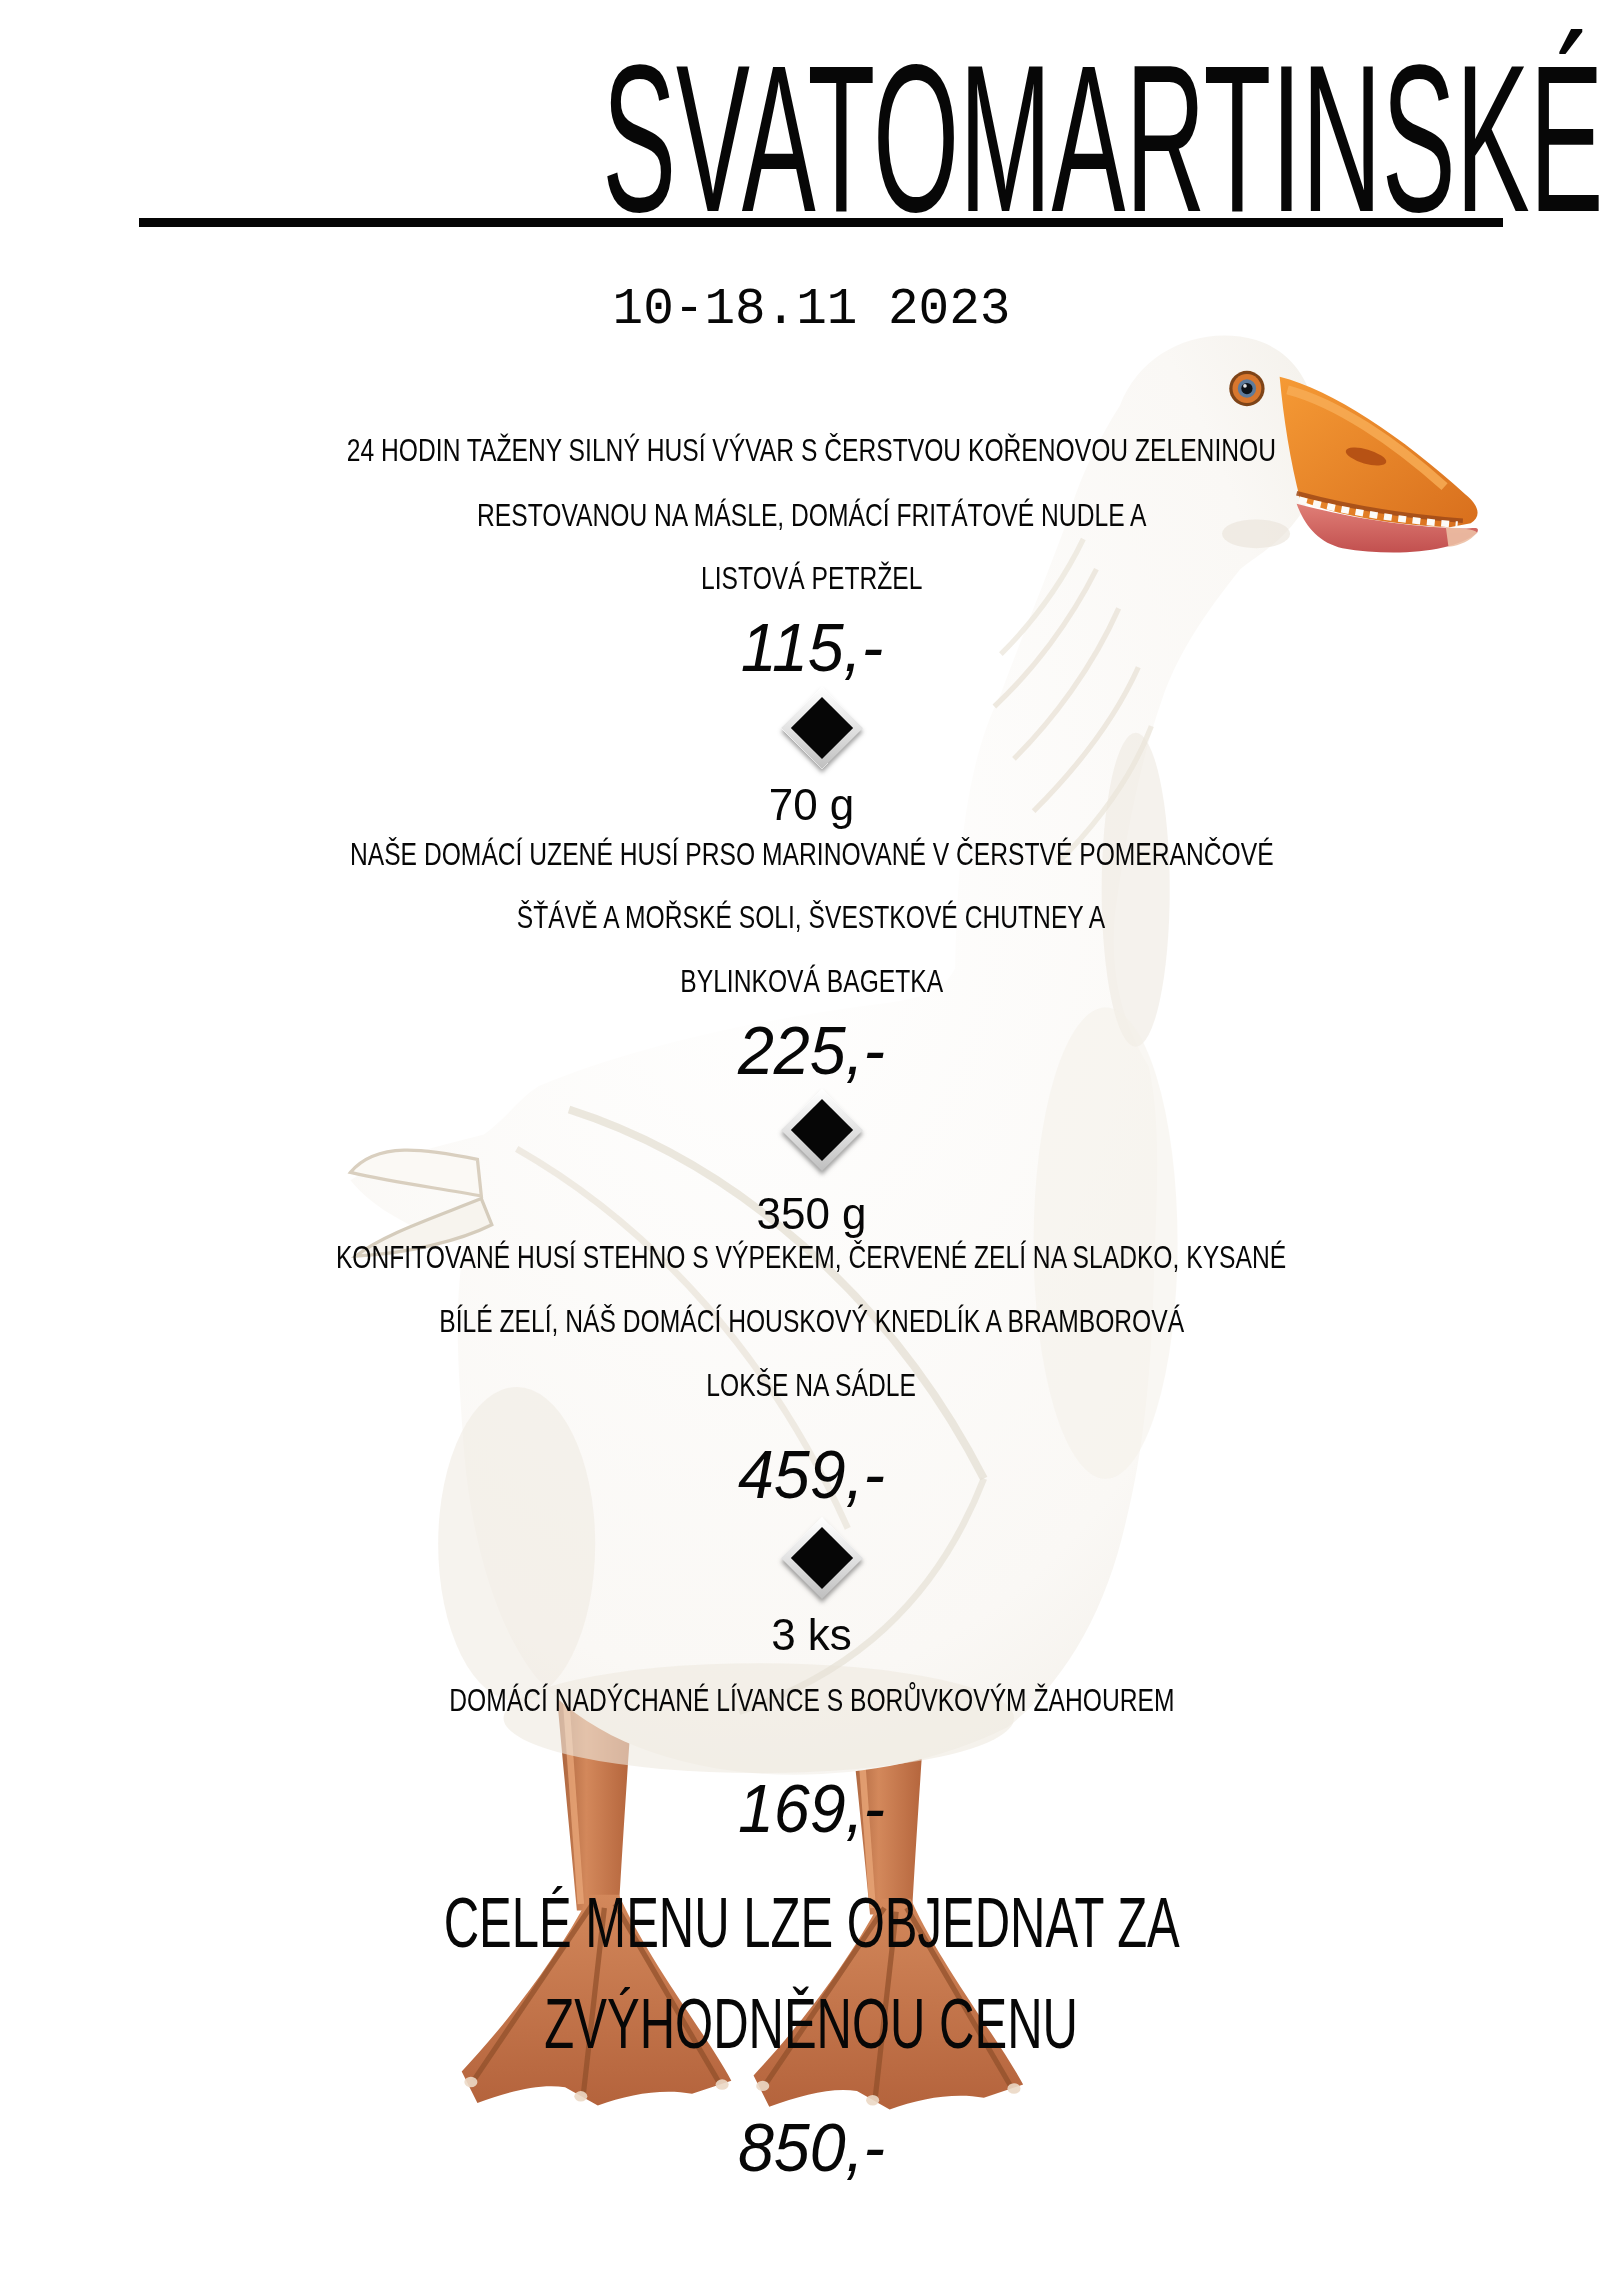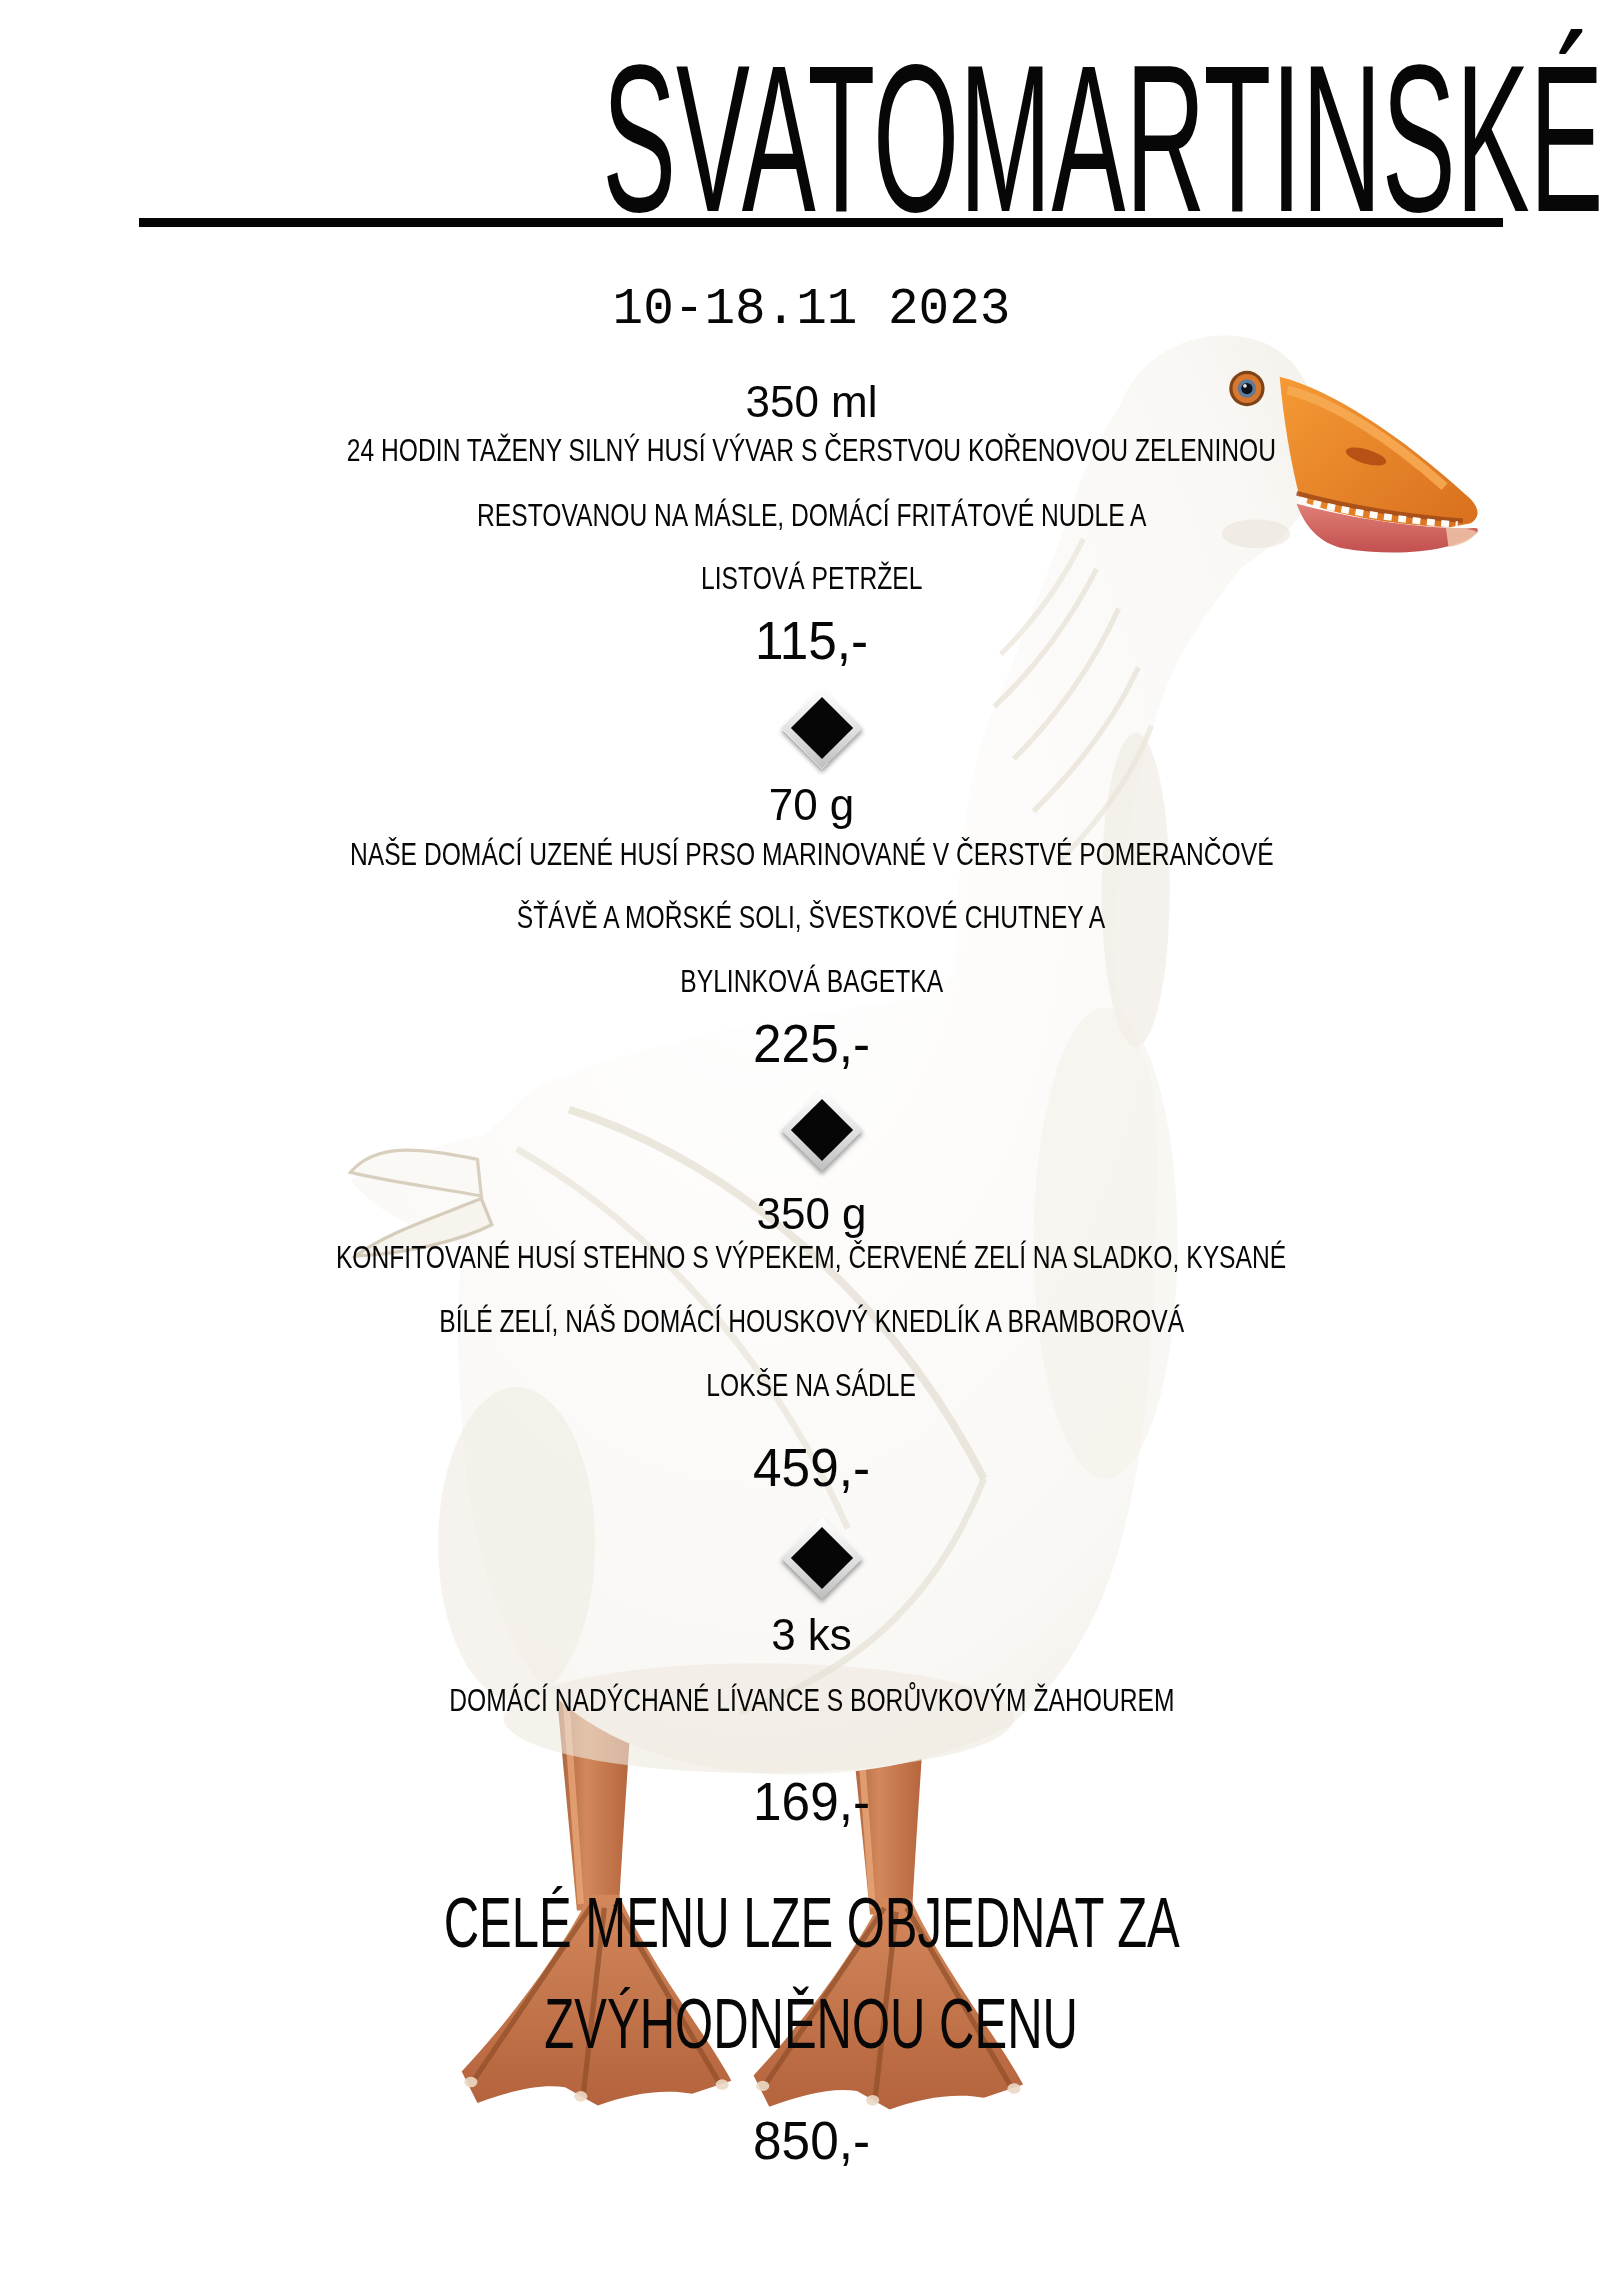--- a/index.html
+++ b/index.html
@@ -31,21 +31,21 @@
   .tline > span {
     display: inline-block;
     white-space: nowrap;
     transform: scaleX(var(--sx, 1));
     transform-origin: 50% 50%;
   }
   .title   { font-size: 209px; }
   .date    { font-size: 51px; font-family: Liberation Mono, monospace;  }
   .portion { font-size: 44px;  }
   .descr   { font-size: 32px;  }
-  .price   { font-size: 54px; }
+  .price   { font-size: 68px; font-style: italic; }
   .foot    { font-size: 70px; }
   .rule {
     position: absolute;
     left: 139px; top: 218px;
     width: 1364px; height: 8.5px;
     background: #050505;
     z-index: 2;
   }
   .diamond {
     position: absolute;
@@ -164,21 +164,20 @@
   </svg>
 
   <h1 class="tline title" style="top:34px; margin:0; font-weight:400;">
     <span style="--sx:.53">SVATOMARTINSKÉ MENU</span>
   </h1>
   <div class="rule"></div>
   <div class="tline date" style="top:284px">
     <span>10-18.11 2023</span>
   </div>
 
-  <div class="tline portion" style="top:380px"><span>350 ml</span></div>
   <div class="tline descr" style="top:434px"><span style="--sx:.77">24 HODIN TAŽENY SILNÝ HUSÍ VÝVAR S ČERSTVOU KOŘENOVOU ZELENINOU</span></div>
   <div class="tline descr" style="top:499px"><span style="--sx:.77">RESTOVANOU NA MÁSLE, DOMÁCÍ FRITÁTOVÉ NUDLE A</span></div>
   <div class="tline descr" style="top:562px"><span style="--sx:.77">LISTOVÁ PETRŽEL</span></div>
   <div class="tline price" style="top:613px"><span style="--sx:.95">115,-</span></div>
 
   <div class="diamond" style="top:699px"></div>
 
   <div class="tline portion" style="top:783px"><span>70 g</span></div>
   <div class="tline descr" style="top:838px"><span style="--sx:.77">NAŠE DOMÁCÍ UZENÉ HUSÍ PRSO MARINOVANÉ V ČERSTVÉ POMERANČOVÉ</span></div>
   <div class="tline descr" style="top:901px"><span style="--sx:.77">ŠŤÁVĚ A MOŘSKÉ SOLI, ŠVESTKOVÉ CHUTNEY A</span></div>

